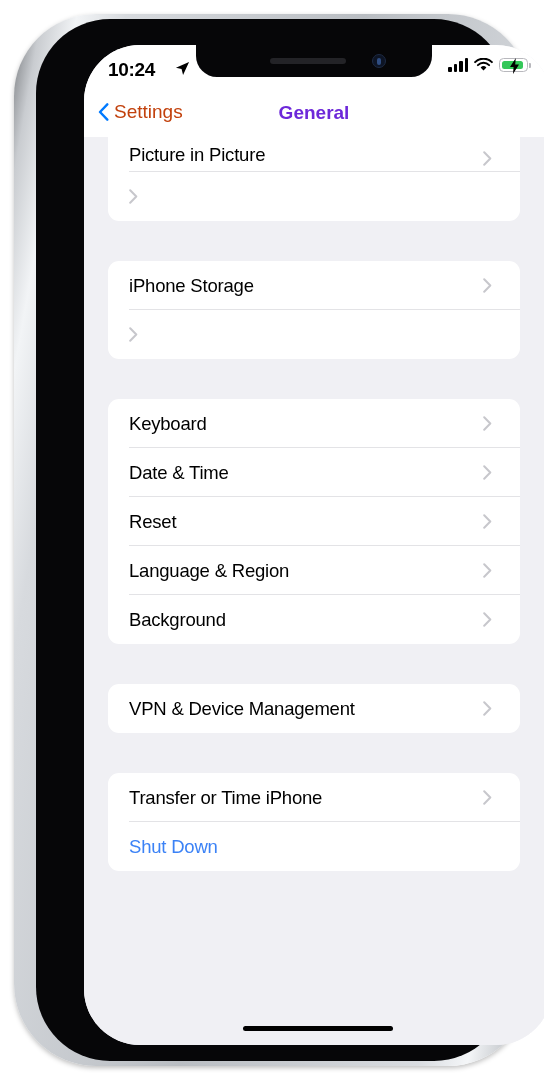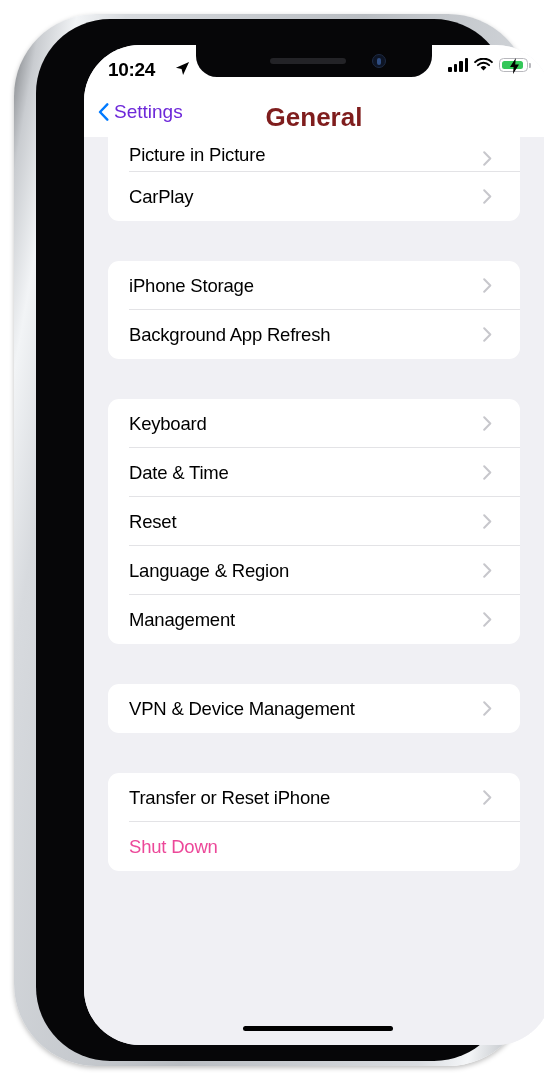--- a/index.html
+++ b/index.html
@@ -175,32 +175,32 @@
     background: #ffffff;
     z-index: 25;
   }
   #back-button {
     position: absolute;
     left: 14px;
     top: 6px;
     display: flex;
     align-items: center;
     gap: 5px;
-    color: #6d28d9;
+    color: #c2410c;
     font-size: 19px;
     cursor: pointer;
   }
   #chevron-left-icon { width: 11px; height: 18px; display:block; }
   #nav-title {
     position: absolute;
     left: 0; right: 0; top: 7px;
     text-align: center;
-    font-size: 26px;
+    font-size: 19px;
     font-weight: bold;
-    color: #7f1d1d;
+    color: #6d28d9;
   }
 
   
   #content {
     position: absolute;
     left: 0;
     top: 92px;
     width: 460px;
     height: 908px;
     background: #f0f0f4;
@@ -224,21 +224,21 @@
     cursor: pointer;
     box-sizing: border-box;
   }
   .row.clipped-top { height: 35px; align-items: flex-end; padding-bottom: 6px; }
   .row-label {
     font-size: 18.5px;
     color: #000;
     letter-spacing: -0.2px;
     flex: 1;
   }
-  .row-label.link { color: #ec4899; }
+  .row-label.link { color: #3b82f6; }
   .row .sep {
     position: absolute;
     left: 21px;
     right: 0;
     bottom: 0;
     height: 1px;
     background: #e3e3e6;
   }
   .chevron-right-icon {
     width: 9px;
@@ -312,36 +312,34 @@
       <div id="content">
           <div class="group clipped">
             <div class="row clipped-top">
               <span class="row-label">Picture in Picture</span>
               <svg class="chevron-right-icon" viewBox="0 0 9 15">
                 <path d="M1.2 1.2 L7.3 7.5 L1.2 13.8" stroke="#c7c7cc" stroke-width="2" fill="none" stroke-linecap="round" stroke-linejoin="round"></path>
               </svg>
               <span class="sep"></span>
             </div>
             <div class="row">
-              <span class="row-label">CarPlay</span>
               <svg class="chevron-right-icon" viewBox="0 0 9 15">
                 <path d="M1.2 1.2 L7.3 7.5 L1.2 13.8" stroke="#c7c7cc" stroke-width="2" fill="none" stroke-linecap="round" stroke-linejoin="round"></path>
               </svg>
             </div>
           </div>
           <div class="group gap">
             <div class="row">
               <span class="row-label">iPhone Storage</span>
               <svg class="chevron-right-icon" viewBox="0 0 9 15">
                 <path d="M1.2 1.2 L7.3 7.5 L1.2 13.8" stroke="#c7c7cc" stroke-width="2" fill="none" stroke-linecap="round" stroke-linejoin="round"></path>
               </svg>
               <span class="sep"></span>
             </div>
             <div class="row">
-              <span class="row-label">Background App Refresh</span>
               <svg class="chevron-right-icon" viewBox="0 0 9 15">
                 <path d="M1.2 1.2 L7.3 7.5 L1.2 13.8" stroke="#c7c7cc" stroke-width="2" fill="none" stroke-linecap="round" stroke-linejoin="round"></path>
               </svg>
             </div>
           </div>
           <div class="group gap">
             <div class="row">
               <span class="row-label">Keyboard</span>
               <svg class="chevron-right-icon" viewBox="0 0 9 15">
                 <path d="M1.2 1.2 L7.3 7.5 L1.2 13.8" stroke="#c7c7cc" stroke-width="2" fill="none" stroke-linecap="round" stroke-linejoin="round"></path>
@@ -363,37 +361,37 @@
               <span class="sep"></span>
             </div>
             <div class="row">
               <span class="row-label">Language &amp; Region</span>
               <svg class="chevron-right-icon" viewBox="0 0 9 15">
                 <path d="M1.2 1.2 L7.3 7.5 L1.2 13.8" stroke="#c7c7cc" stroke-width="2" fill="none" stroke-linecap="round" stroke-linejoin="round"></path>
               </svg>
               <span class="sep"></span>
             </div>
             <div class="row">
-              <span class="row-label">Management</span>
+              <span class="row-label">Background</span>
               <svg class="chevron-right-icon" viewBox="0 0 9 15">
                 <path d="M1.2 1.2 L7.3 7.5 L1.2 13.8" stroke="#c7c7cc" stroke-width="2" fill="none" stroke-linecap="round" stroke-linejoin="round"></path>
               </svg>
             </div>
           </div>
           <div class="group gap">
             <div class="row">
               <span class="row-label">VPN &amp; Device Management</span>
               <svg class="chevron-right-icon" viewBox="0 0 9 15">
                 <path d="M1.2 1.2 L7.3 7.5 L1.2 13.8" stroke="#c7c7cc" stroke-width="2" fill="none" stroke-linecap="round" stroke-linejoin="round"></path>
               </svg>
             </div>
           </div>
           <div class="group gap">
             <div class="row">
-              <span class="row-label">Transfer or Reset iPhone</span>
+              <span class="row-label">Transfer or Time iPhone</span>
               <svg class="chevron-right-icon" viewBox="0 0 9 15">
                 <path d="M1.2 1.2 L7.3 7.5 L1.2 13.8" stroke="#c7c7cc" stroke-width="2" fill="none" stroke-linecap="round" stroke-linejoin="round"></path>
               </svg>
               <span class="sep"></span>
             </div>
             <div class="row">
               <span class="row-label link">Shut Down</span>
             </div>
           </div>
         </div>

